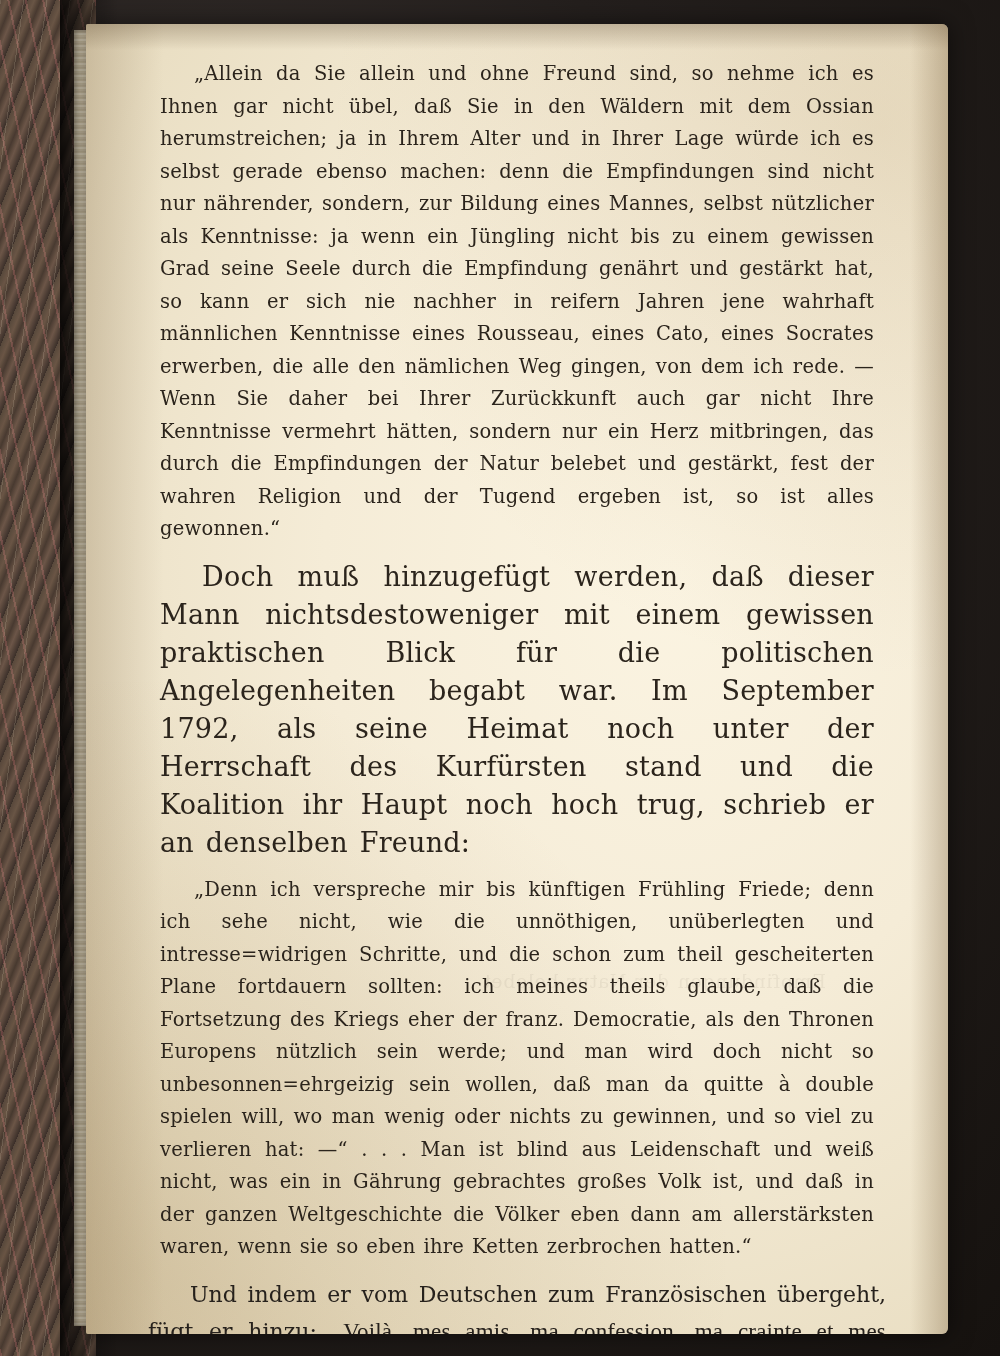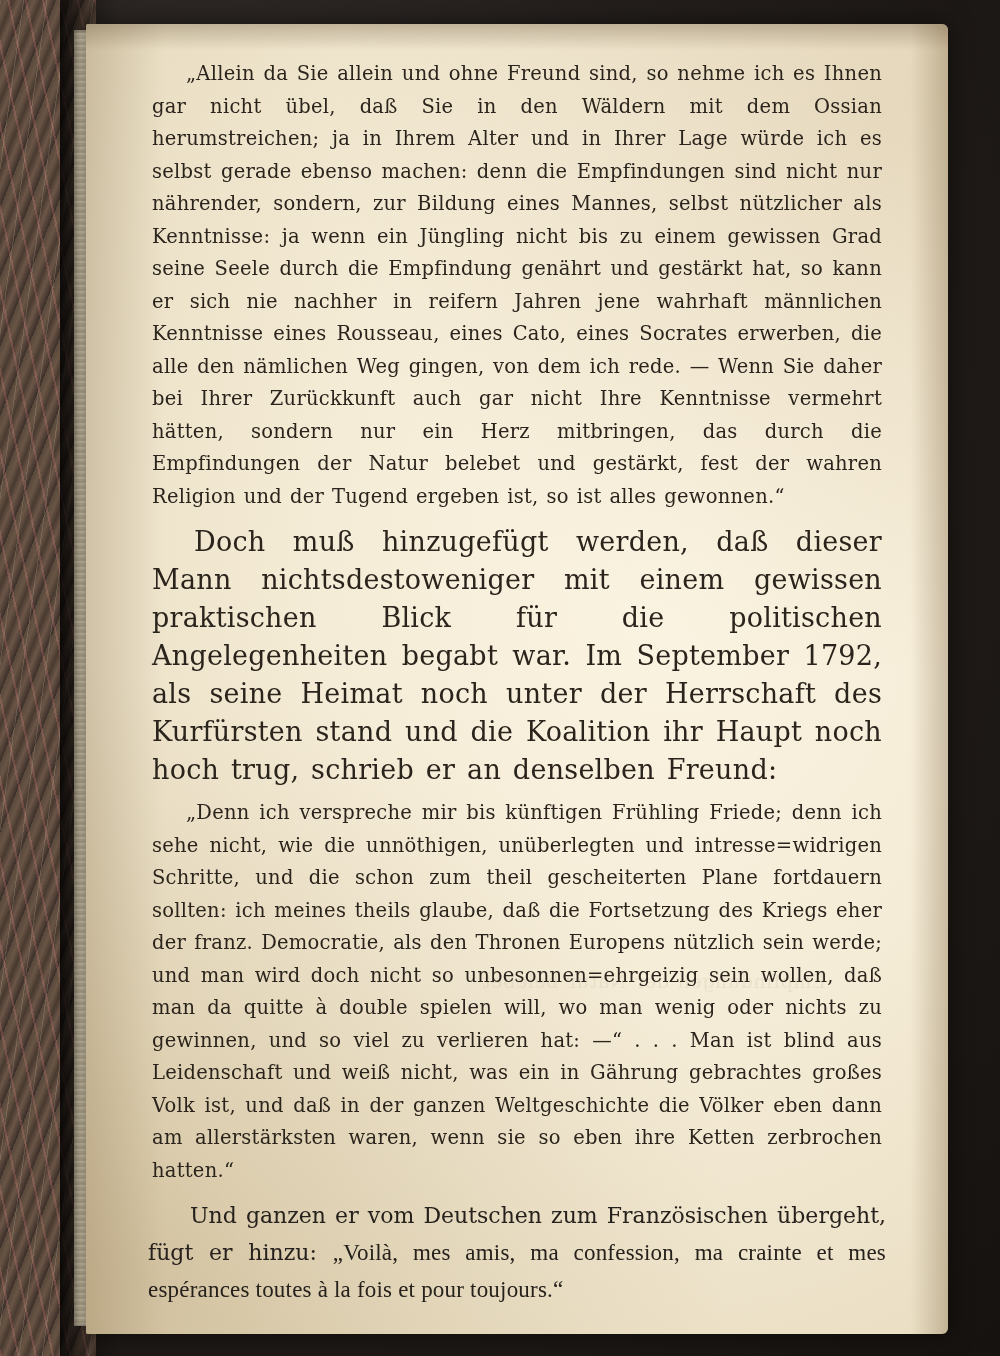--- a/index.html
+++ b/index.html
@@ -130,21 +130,21 @@
   .fraktur {
     font-family: "DejaVu Serif", "Liberation Serif", serif;
     font-size: 19.5px;
     line-height: 32.5px;
     text-align: justify;
     color: #2b241c;
     letter-spacing: .25px;
     word-spacing: 1.5px;
     -webkit-font-smoothing: none;
   }
-  p.body { margin: 4px; text-indent: 34px; }
+  p.body { margin: 12px; text-indent: 34px; }
 
   
   .fraktur.large {
     font-size: 27px;
     line-height: 38px;
     word-spacing: 3px;
   }
   .fraktur.large p.body { text-indent: 42px; }
 
   
@@ -202,18 +202,18 @@
 
       <div class="fraktur large" style="margin-top:10px;">
         <p class="body">Doch muß hinzugefügt werden, daß dieser Mann nichtsdestoweniger mit einem gewissen praktischen Blick für die politischen Angelegenheiten begabt war. Im September 1792, als seine Heimat noch unter der Herrschaft des Kurfürsten stand und die Koalition ihr Haupt noch hoch trug, schrieb er an denselben Freund:</p>
       </div>
 
       <div class="fraktur" style="margin-top:8px;">
         <p class="body">„Denn ich verspreche mir bis künftigen Frühling Friede; denn ich sehe nicht, wie die unnöthigen, unüberlegten und intresse=widrigen Schritte, und die schon zum theil gescheiterten Plane fortdauern sollten: ich meines theils glaube, daß die Fortsetzung des Kriegs eher der franz. Democratie, als den Thronen Europens nützlich sein werde; und man wird doch nicht so unbesonnen=ehrgeizig sein wollen, daß man da quitte à double spielen will, wo man wenig oder nichts zu gewinnen, und so viel zu verlieren hat: —“ . . . Man ist blind aus Leidenschaft und weiß nicht, was ein in Gährung gebrachtes großes Volk ist, und daß in der ganzen Weltgeschichte die Völker eben dann am allerstärksten waren, wenn sie so eben ihre Ketten zerbrochen hatten.“</p>
       </div>
 
       <div class="mixed" style="margin-top:10px; text-indent:42px; text-align:justify;">
-        <span class="fr">Und ganzen er vom Deutschen zum Französischen übergeht, fügt er hinzu: </span><span class="antiqua">„Voilà, mes amis, ma confession, ma crainte et mes espérances toutes à la fois et pour toujours.“</span>
+        <span class="fr">Und indem er vom Deutschen zum Französischen übergeht, fügt er hinzu: </span><span class="antiqua">„Voilà, mes amis, ma confession, ma crainte et mes espérances toutes à la fois et pour toujours.“</span>
       </div>
 
     </div>
   </div>
 </div>
 
 </body></html>

